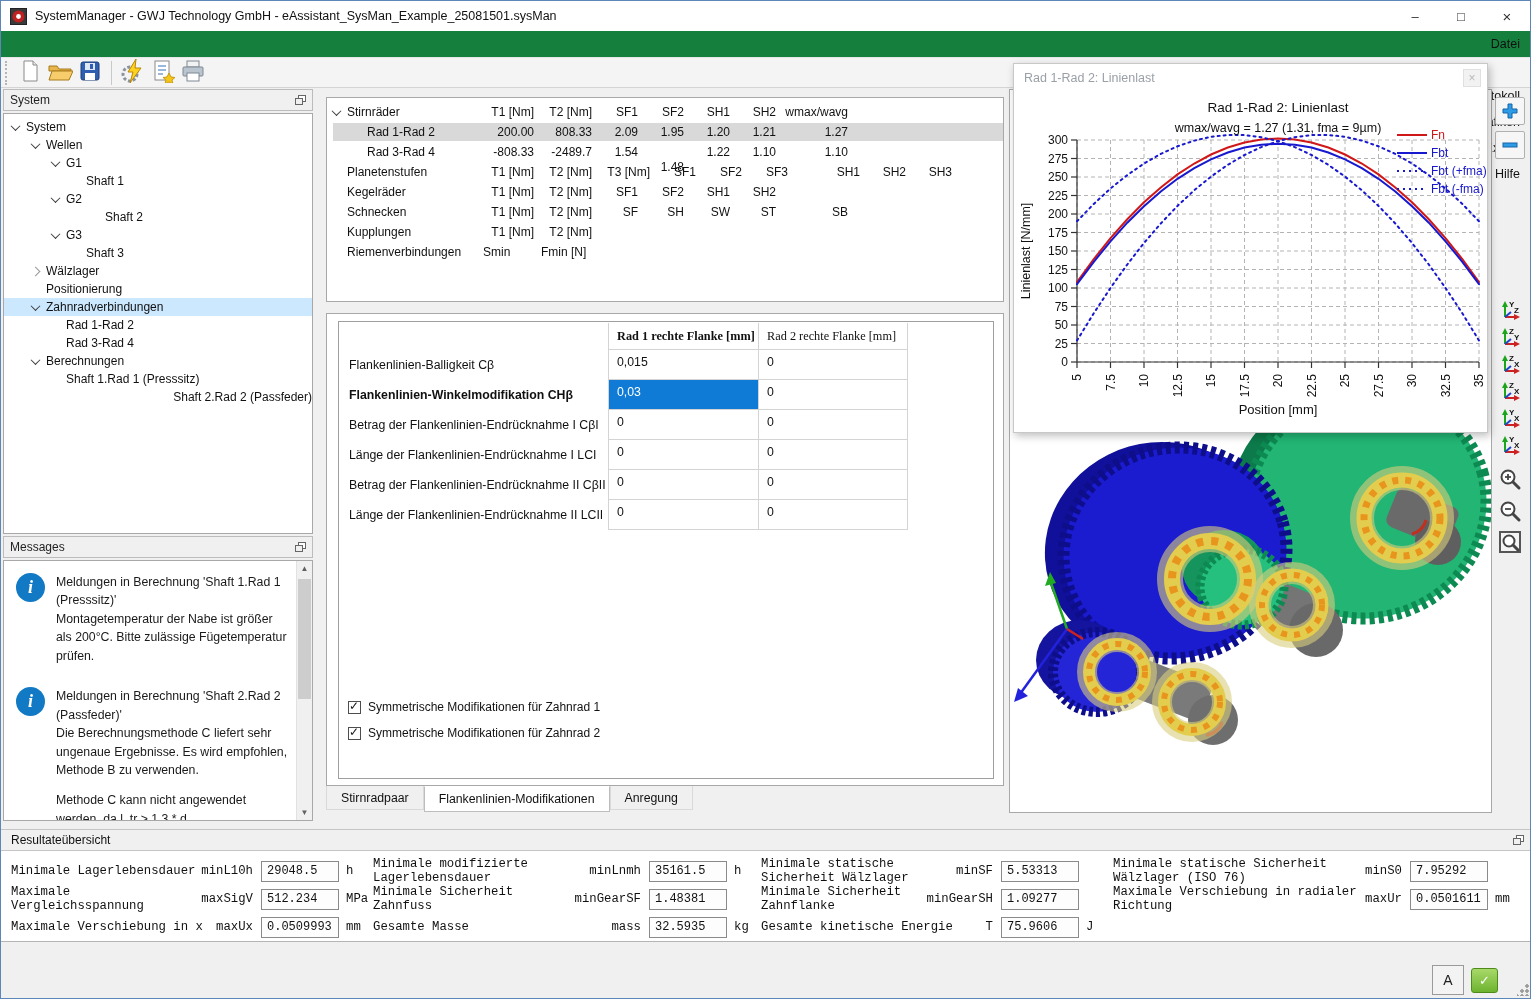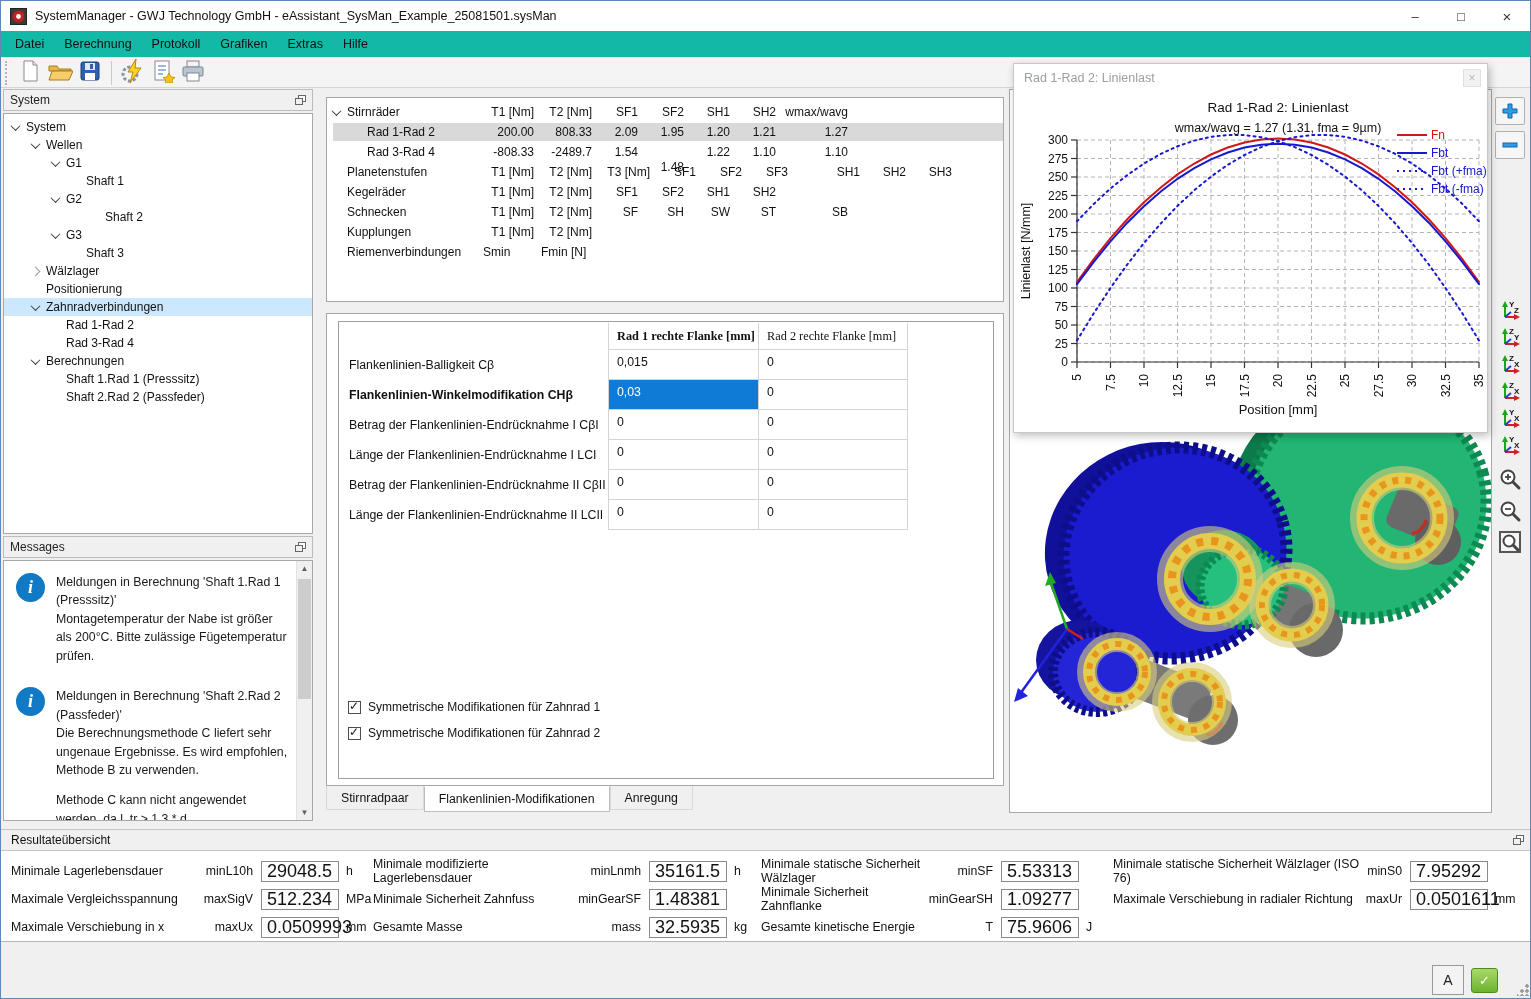--- a/index.html
+++ b/index.html
@@ -8,21 +8,21 @@
     position:relative; font-family:"Liberation Sans",sans-serif; font-size:12px;
     background:#f0f0f0; color:#111; overflow:hidden;
     border:1px solid #5d87b8;
   }
   
   .titlebar { position:absolute; left:0; top:0; width:100%; height:30px; background:#fff; display:flex; align-items:center; }
   .appicon { margin:0 8px 0 9px; width:17px; height:17px; display:inline-block; }
   .wtitle { font-size:12.5px; color:#111; }
   .winbtns { position:absolute; right:0; top:0; height:30px; display:flex; }
   .winbtn { width:46px; height:30px; display:flex; align-items:center; justify-content:center; font-size:13px; color:#333; }
-  .menubar { position:absolute; left:0; top:30px; width:100%; height:26px; background:#14b8a6; display:flex; align-items:flex-end; padding-left:4px; }
+  .menubar { position:absolute; left:0; top:30px; width:100%; height:26px; background:#15803d; display:flex; align-items:flex-end; padding-left:4px;flex-direction:column; }
   .mitem { padding:0 10px; line-height:26px; font-size:12.5px; }
   .toolbar { position:absolute; left:0; top:56px; width:100%; height:31px; background:#f4f4f4; border-top:1px solid #e6e6e6; border-bottom:1px solid #d4d4d4; display:flex; align-items:center; }
   .tgrip { width:5px; height:24px; margin:0 5px 0 4px; border-left:2px dotted #b5b5b5; }
   .tbtn { width:30px; height:28px; display:flex; align-items:center; justify-content:center; }
   .tsep { width:1px; height:24px; background:#c9c9c9; margin:0 6px; }
   
   .panel { position:absolute; }
   .phead { height:22px; background:#f0f0f0; border:1px solid #bcbcbc; display:flex; align-items:center; padding:0 6px; font-size:12px; color:#222; justify-content:space-between; }
   .pbody { position:absolute; left:0; right:0; top:24px; bottom:0; background:#fff; border:1px solid #a8a8a8; overflow:hidden; }
   .panel-system { left:2px; top:88px; width:310px; height:445px; }
@@ -80,26 +80,26 @@
   
   .chartwin { position:absolute; left:1012px; top:62px; width:475px; height:370px; background:#fff; border:1px solid #c8c8c8; box-shadow:2px 3px 8px rgba(0,0,0,.25); z-index:5; }
   .chead { height:28px; display:flex; align-items:center; justify-content:space-between; padding:0 6px 0 10px; font-size:12.5px; color:#9aa0a6; }
   .cclose { width:18px; height:18px; background:#f2f2f2; border:1px solid #e0e0e0; color:#b9b9b9; display:flex; align-items:center; justify-content:center; font-size:12px; }
   
   .rtoolbar { position:absolute; left:1494px; top:92px; width:36px; height:700px; }
   .rbtn { position:absolute; left:0; width:30px; height:28px; background:#f6f6f6; border:1px solid #b0b0b0; border-radius:2px; display:flex; align-items:center; justify-content:center; }
   .ricon { position:absolute; left:2px; width:26px; height:26px; display:flex; align-items:center; justify-content:center; }
   
   .results-head { position:absolute; left:0; top:828px; width:1531px; height:22px; background:#f0f0f0; border-top:1px solid #c5c5c5; border-bottom:1px solid #c5c5c5; display:flex; align-items:center; justify-content:space-between; padding:0 8px 0 10px; }
-  .results-body { position:absolute; left:0; top:850px; width:1531px; height:91px; background:#fff; border-bottom:1px solid #b5b5b5; padding:6px 0 0 10px; }
+  .results-body { position:absolute; left:0; top:850px; width:1531px; height:91px; background:#fff; border-bottom:1px solid #b5b5b5; padding:6px 0 0 10px;font-family:Liberation Mono, monospace; }
   .rrow { display:flex; height:28px; align-items:center; }
   .rcell { display:flex; align-items:center; flex:none; }
   .rlabel { flex:1; font-size:12.3px; }
   .rcode { text-align:right; margin-right:8px; font-size:12.3px; }
-  .rbox { width:78px; height:21px; border:1px solid #8a8a8a; background:#fdfdfd; line-height:19px; padding-left:5px; font-size:18px; flex:none; }
+  .rbox { width:78px; height:21px; border:1px solid #8a8a8a; background:#fdfdfd; line-height:19px; padding-left:5px; font-size:12px; flex:none; }
   .runit { width:34px; padding-left:7px; font-size:12.3px; flex:none; }
   
   .statusbar { position:absolute; left:0; top:941px; width:1531px; height:57px; background:#f0f0f0; }
   .abtn { position:absolute; right:68px; top:23px; width:32px; height:30px; background:#f3f3f3; border:1px solid #9a9a9a; font-family:"Liberation Sans",sans-serif; font-size:14px; color:#222; }
   .okbtn { position:absolute; right:34px; top:26px; width:27px; height:25px; background:linear-gradient(#a8d96a,#6db32f); border:1px solid #4e8c1a; border-radius:3px; color:#fff; font-size:13px; }
   .grip { position:absolute; right:3px; bottom:3px; width:12px; height:12px;
     background:radial-gradient(circle 1.5px at 10px 2px,#9a9a9a 1.5px,transparent 2px),
                radial-gradient(circle 1.5px at 10px 7px,#9a9a9a 1.5px,transparent 2px),
                radial-gradient(circle 1.5px at 5px 7px,#9a9a9a 1.5px,transparent 2px),
                radial-gradient(circle 1.5px at 10px 12px,#9a9a9a 1.5px,transparent 2px),
@@ -246,21 +246,21 @@
         <span>Rad 3-Rad 4</span>
       </div>
       <div class="trow" style="padding-left: 28px;">
         <span class="chev exp"></span>
         <span>Berechnungen</span>
       </div>
       <div class="trow" style="padding-left: 48px;">
         <span class="chev none"></span>
         <span>Shaft 1.Rad 1 (Presssitz)</span>
       </div>
-      <div class="trow" style="padding-left: 48px;">
+      <div class="trow" style="padding-left: 48px; justify-content: space-between;">
         <span class="chev none"></span>
         <span>Shaft 2.Rad 2 (Passfeder)</span>
       </div>
     </div>
 </div>
 
 <div class="panel panel-messages">
   <div class="phead">
     <span>Messages</span>
     <span class="dockico">

